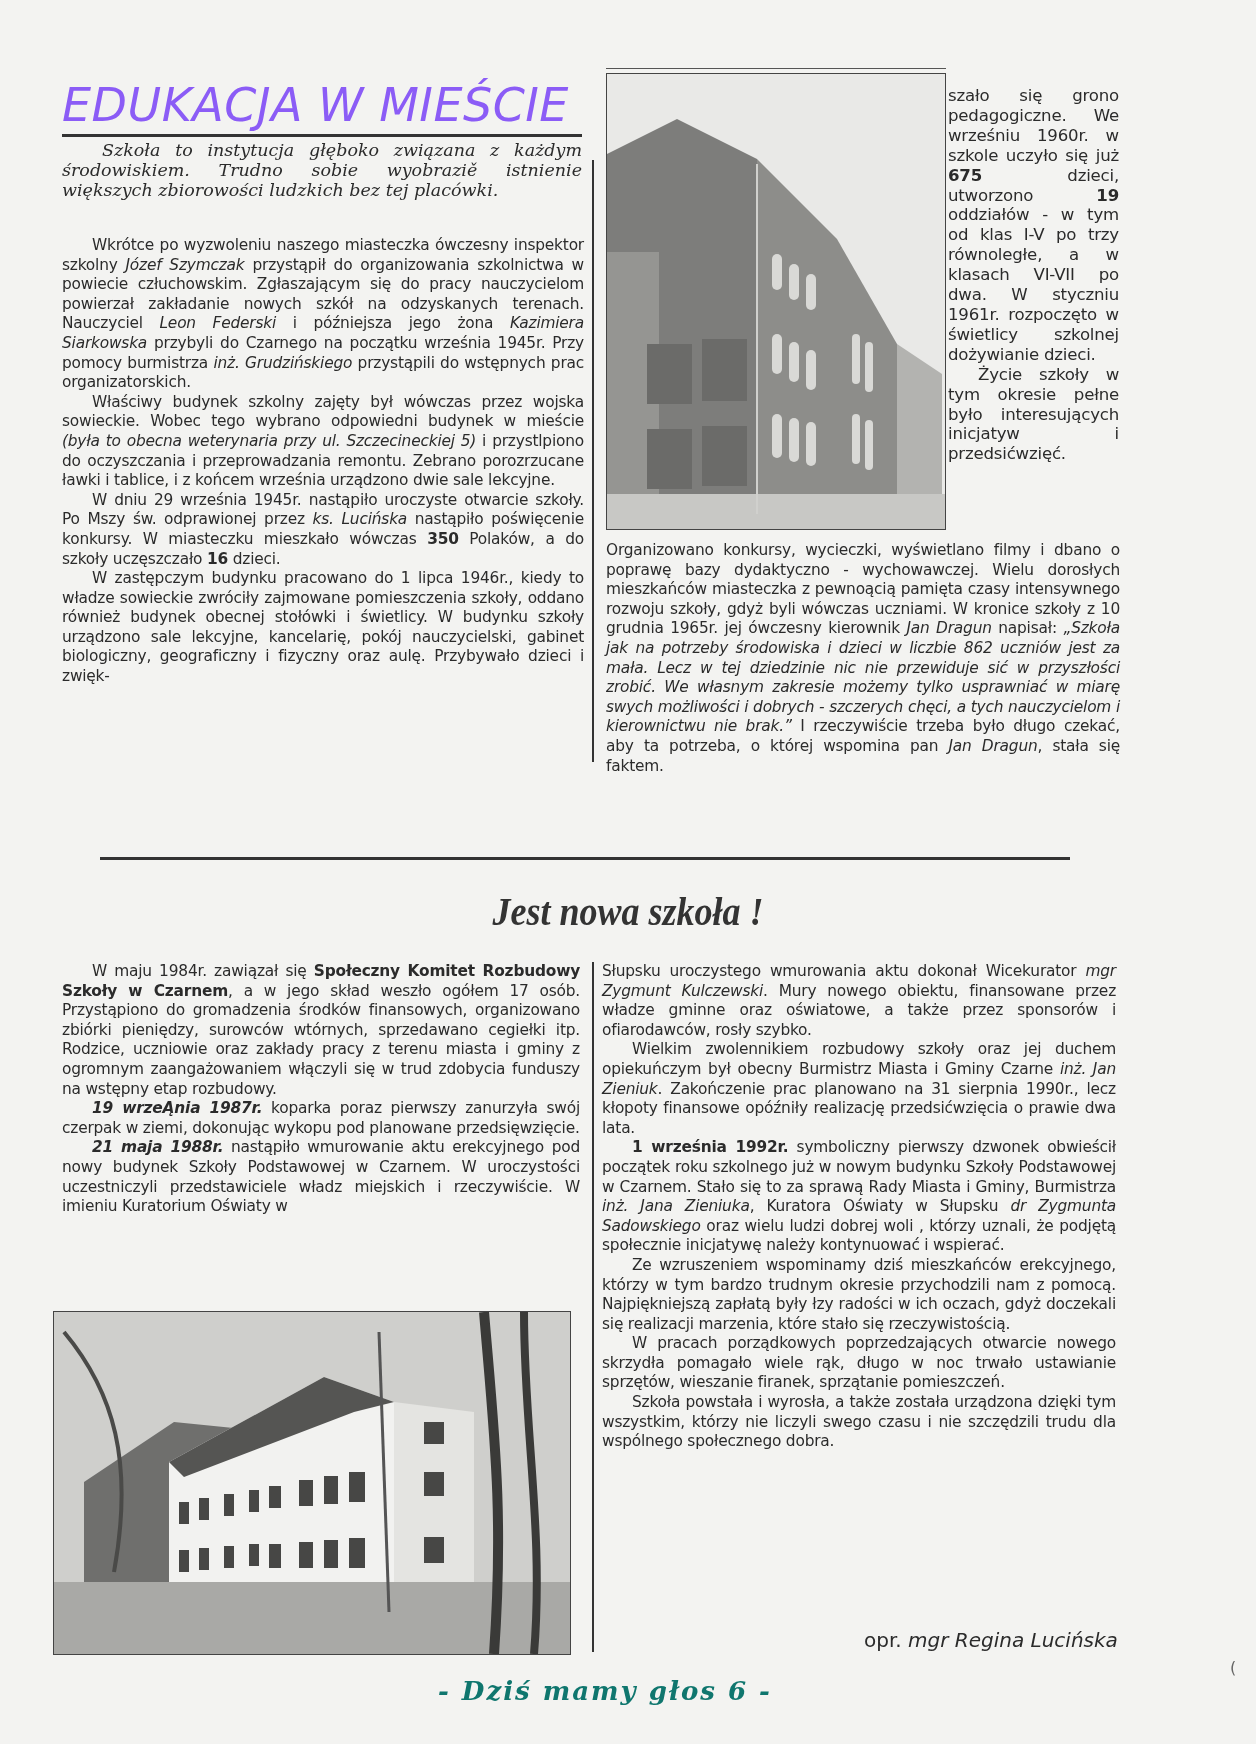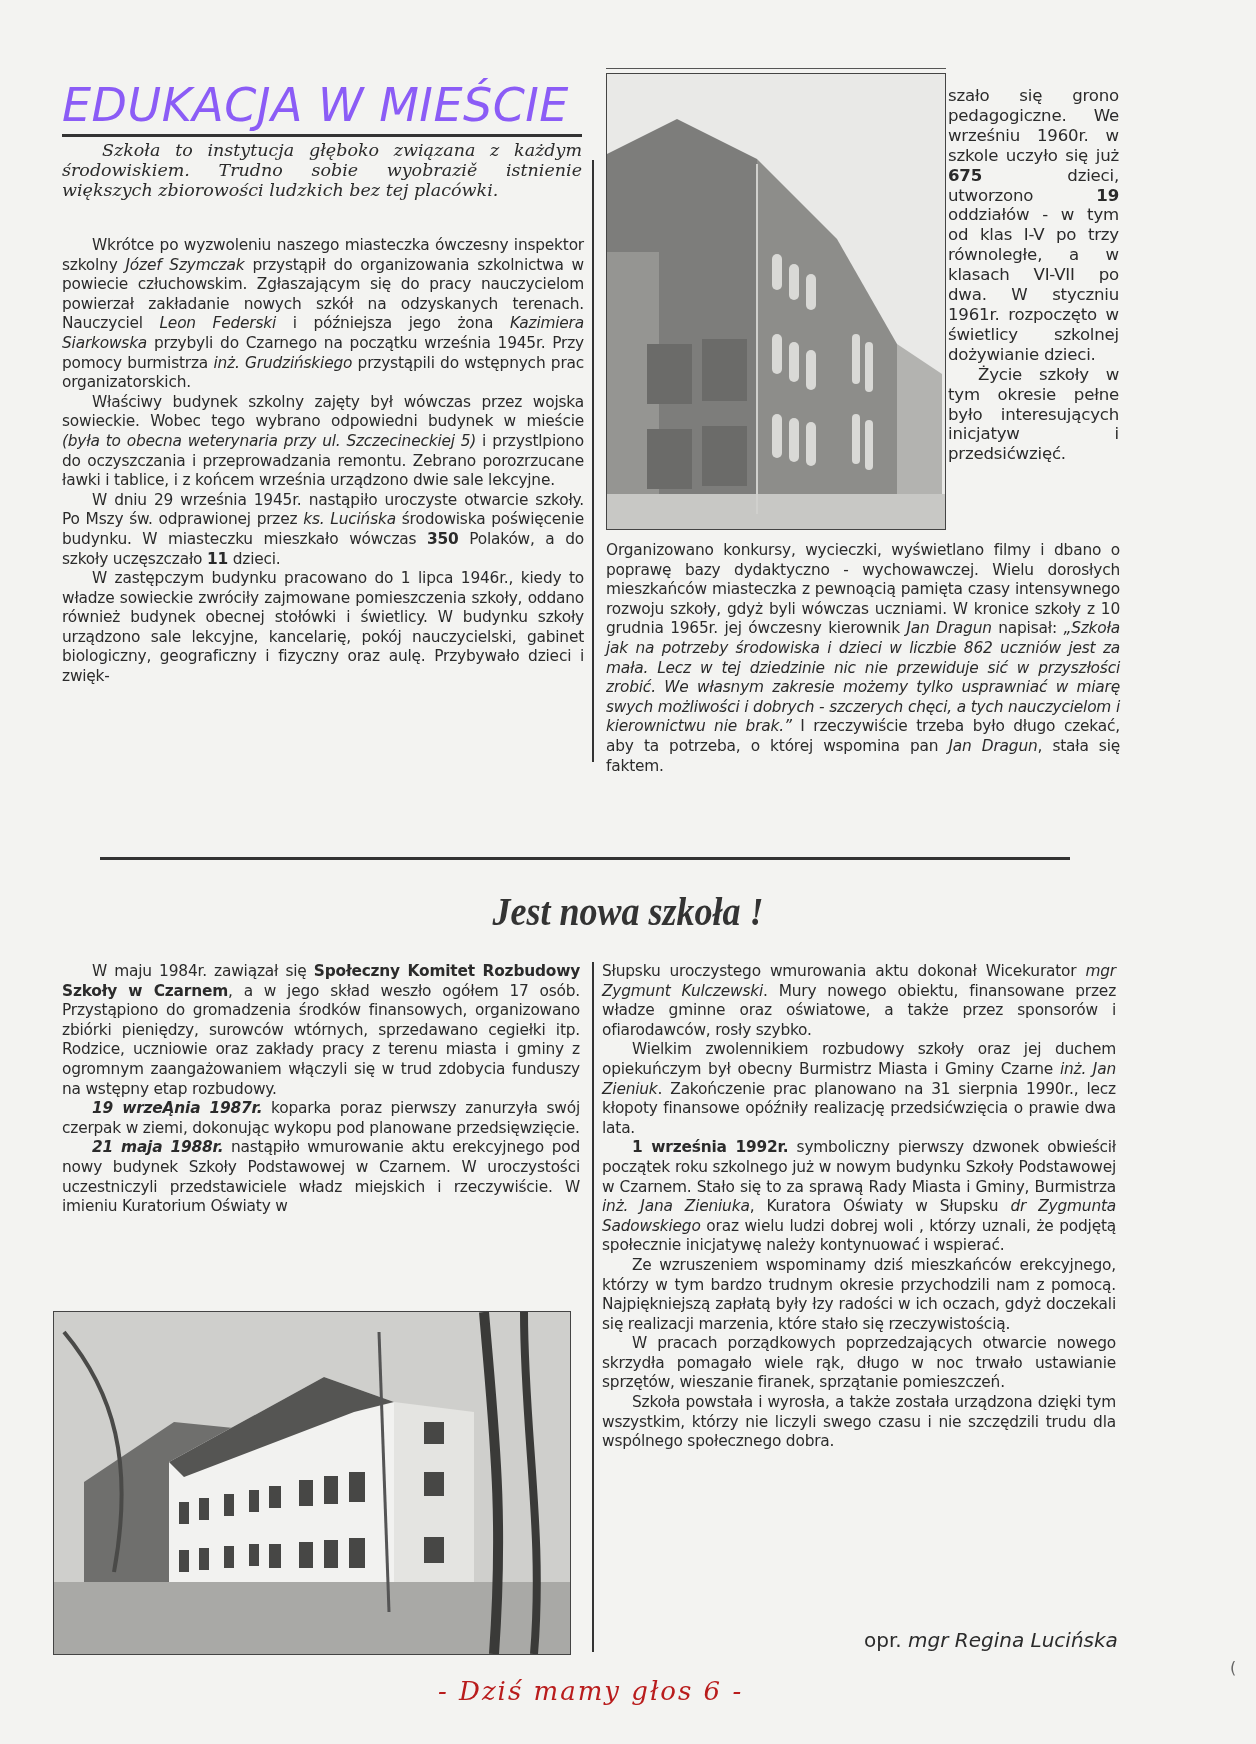--- a/index.html
+++ b/index.html
@@ -50,39 +50,39 @@
   .col4 { left: 602px; top: 962px; width: 514px; }
   .vrule2 { left: 592px; top: 962px; height: 690px; }
   .photo2 {
     left: 53px; top: 1311px; width: 516px; height: 342px;
     background: #d8d8d6; border: 1px solid #444;
   }
   .byline { left: 864px; top: 1628px; font-size: 20px; }
   .byline i { font-style: italic; }
   .footer {
     left: 438px; top: 1676px;
-    font-family: "DejaVu Serif", serif; font-style: italic; font-weight: normal;
-    font-size: 26px; letter-spacing: 2px; color: #b91c1c;
+    font-family: "DejaVu Serif", serif; font-style: italic; font-weight: bold;
+    font-size: 26px; letter-spacing: 2px; color: #0f766e;
   }
   .edge-mark { left: 1230px; top: 1658px; font-size: 16px; color: #666; }
   i { font-style: italic; }
 </style>
 </head>
 <body>
 
 <div class="abs title">EDUKACJA W MIEŚCIE</div>
 
 <div class="abs lead">
   <p>Szkoła to instytucja głęboko związana z każdym środowiskiem. Trudno sobie wyobraziě istnienie większych zbiorowości ludzkich bez tej placówki.</p>
 </div>
 
 <div class="abs body-text col1">
     <p><span>Wkrótce po wyzwoleniu naszego miasteczka ówczesny inspektor szkolny </span><span style="font-style: italic;">Józef Szymczak</span><span> przystąpił do organizowania szkolnictwa w powiecie człuchowskim. Zgłaszającym się do pracy nauczycielom powierzał zakładanie nowych szkół na odzyskanych terenach. Nauczyciel </span><span style="font-style: italic;">Leon Federski</span><span> i późniejsza jego żona </span><span style="font-style: italic;">Kazimiera Siarkowska</span><span> przybyli do Czarnego na początku września 1945r. Przy pomocy burmistrza </span><span style="font-style: italic;">inż. Grudzińskiego</span><span> przystąpili do wstępnych prac organizatorskich.</span></p>
     <p><span>Właściwy budynek szkolny zajęty był wówczas przez wojska sowieckie. Wobec tego wybrano odpowiedni budynek w mieście </span><span style="font-style: italic;">(była to obecna weterynaria przy ul. Szczecineckiej 5)</span><span> i przystlpiono do oczyszczania i przeprowadzania remontu. Zebrano porozrzucane ławki i tablice, i z końcem września urządzono dwie sale lekcyjne.</span></p>
-    <p><span>W dniu 29 września 1945r. nastąpiło uroczyste otwarcie szkoły. Po Mszy św. odprawionej przez </span><span style="font-style: italic;">ks. Lucińska</span><span> środowiska poświęcenie budynku. W miasteczku mieszkało wówczas </span><span style="font-weight: bold;">350</span><span> Polaków, a do szkoły uczęszczało </span><span style="font-weight: bold;">11</span><span> dzieci.</span></p>
+    <p><span>W dniu 29 września 1945r. nastąpiło uroczyste otwarcie szkoły. Po Mszy św. odprawionej przez </span><span style="font-style: italic;">ks. Lucińska</span><span> nastąpiło poświęcenie konkursy. W miasteczku mieszkało wówczas </span><span style="font-weight: bold;">350</span><span> Polaków, a do szkoły uczęszczało </span><span style="font-weight: bold;">16</span><span> dzieci.</span></p>
     <p><span>W zastępczym budynku pracowano do 1 lipca 1946r., kiedy to władze sowieckie zwróciły zajmowane pomieszczenia szkoły, oddano również budynek obecnej stołówki i świetlicy. W budynku szkoły urządzono sale lekcyjne, kancelarię, pokój nauczycielski, gabinet biologiczny, geograficzny i fizyczny oraz aulę. Przybywało dzieci i zwięk-</span></p>
   </div>
 
 <div class="abs vrule" style="left:592px; top:160px; height:602px;"></div>
 
 <div class="abs topline"></div>
 
 <div class="abs photo1" title="Old brick school building">
   <svg width="338" height="455" viewBox="0 0 338 455">
     <rect x="0" y="0" width="338" height="455" fill="#e9e9e7"></rect>

